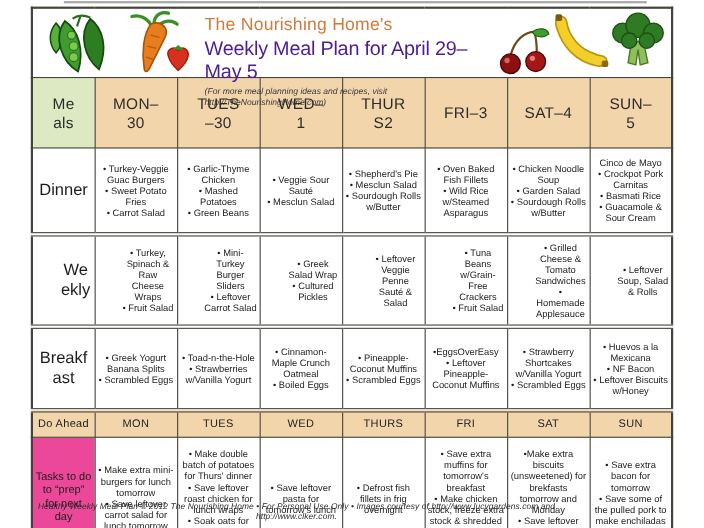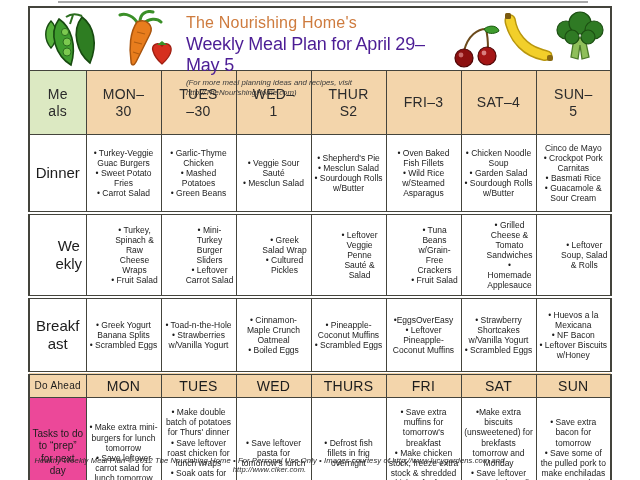--- a/index.html
+++ b/index.html
@@ -32,21 +32,21 @@
   tr.colhead td{
     background:#f3d5ab;font-size:14px;color:#2b2b2b;height:22px;
     white-space:normal;letter-spacing:.3px;padding:15px;
   }
   tr.colhead td.meals-cell, td.green-label{background:#dce9c2;}
   td.rowlabel{background:#ffffff;font-size:15px;white-space:normal;}
   td.tasklabel{background:#ec4899;font-size:10px;white-space:normal;line-height:1.25;margin-top:24px;}
   tr.dinner-row td{height:74px;}
   tr.lunch-row td{height:78px;padding-left:24px;}
   tr.breakfast-row td{height:70px;}
-  tr.doahead-row td{background:#f3d5ab;font-size:14px;height:20px;white-space:normal;letter-spacing:.3px;padding:1px;}
+  tr.doahead-row td{background:#f3d5ab;font-size:10px;height:20px;white-space:normal;letter-spacing:.3px;padding:1px;}
   tr.doahead-row td.green-label{font-size:10px;}
   tr.tasks-row td{height:107px;}
   .footer{
     position:absolute;left:0;top:456px;width:539px;text-align:center;
     font-size:7.6px;font-style:italic;color:#2b2b2b;letter-spacing:.1px;
   }
   svg{display:block;}
   .cherries-wrap{margin-top:14px;}
 </style>
 </head>

